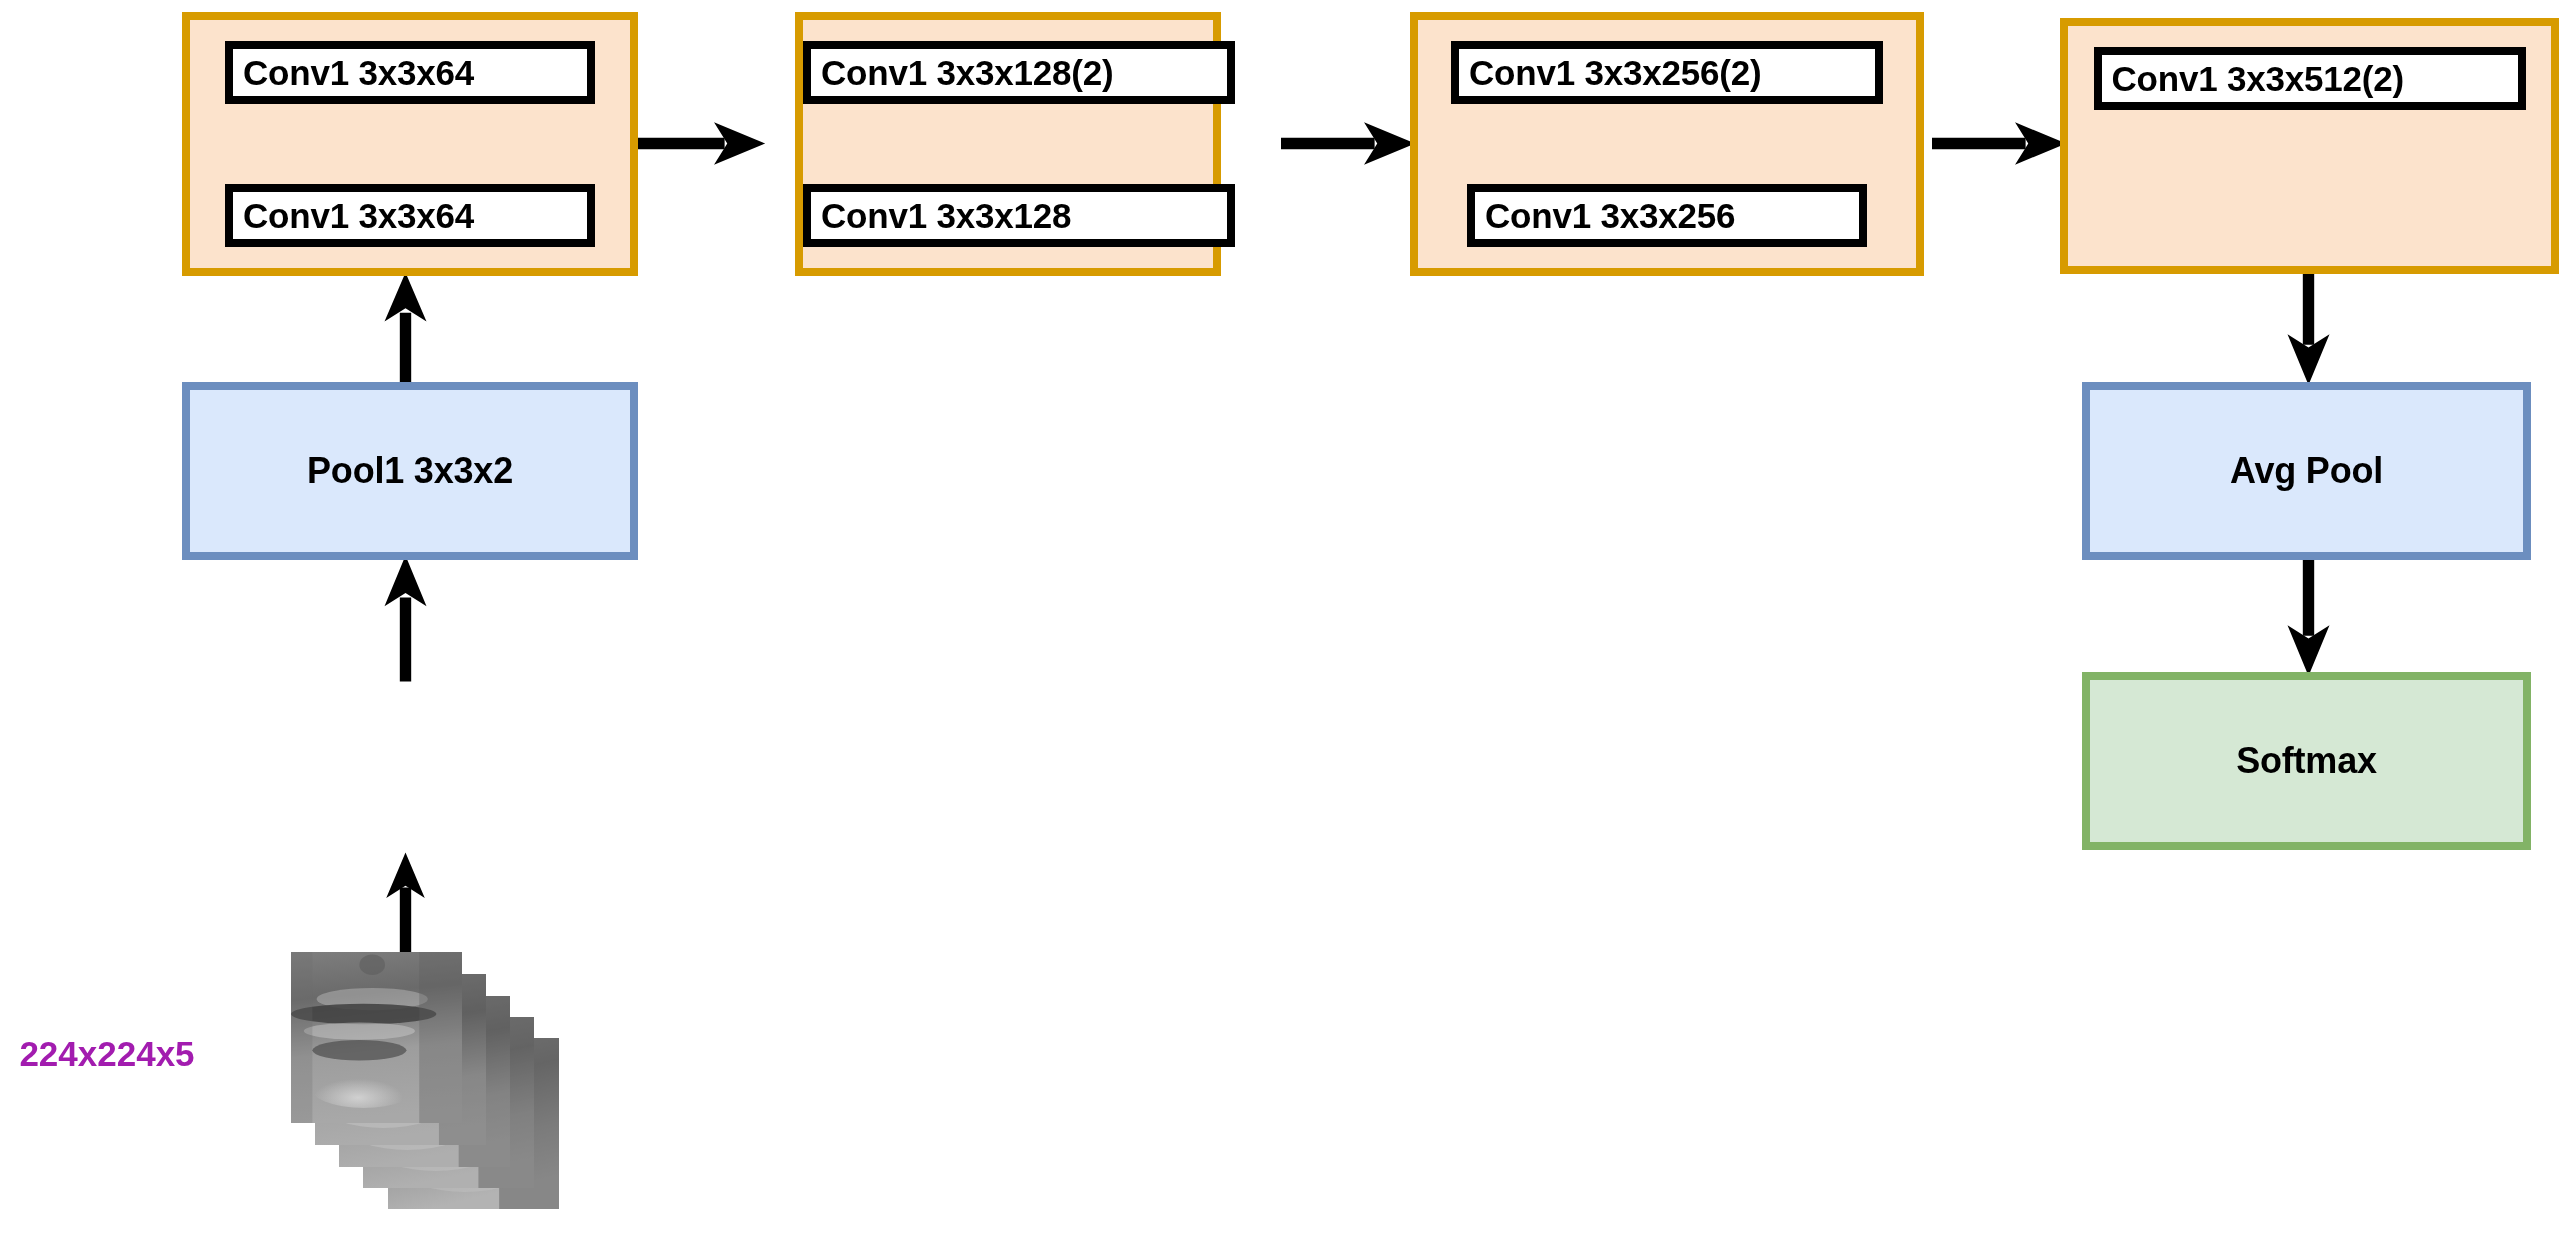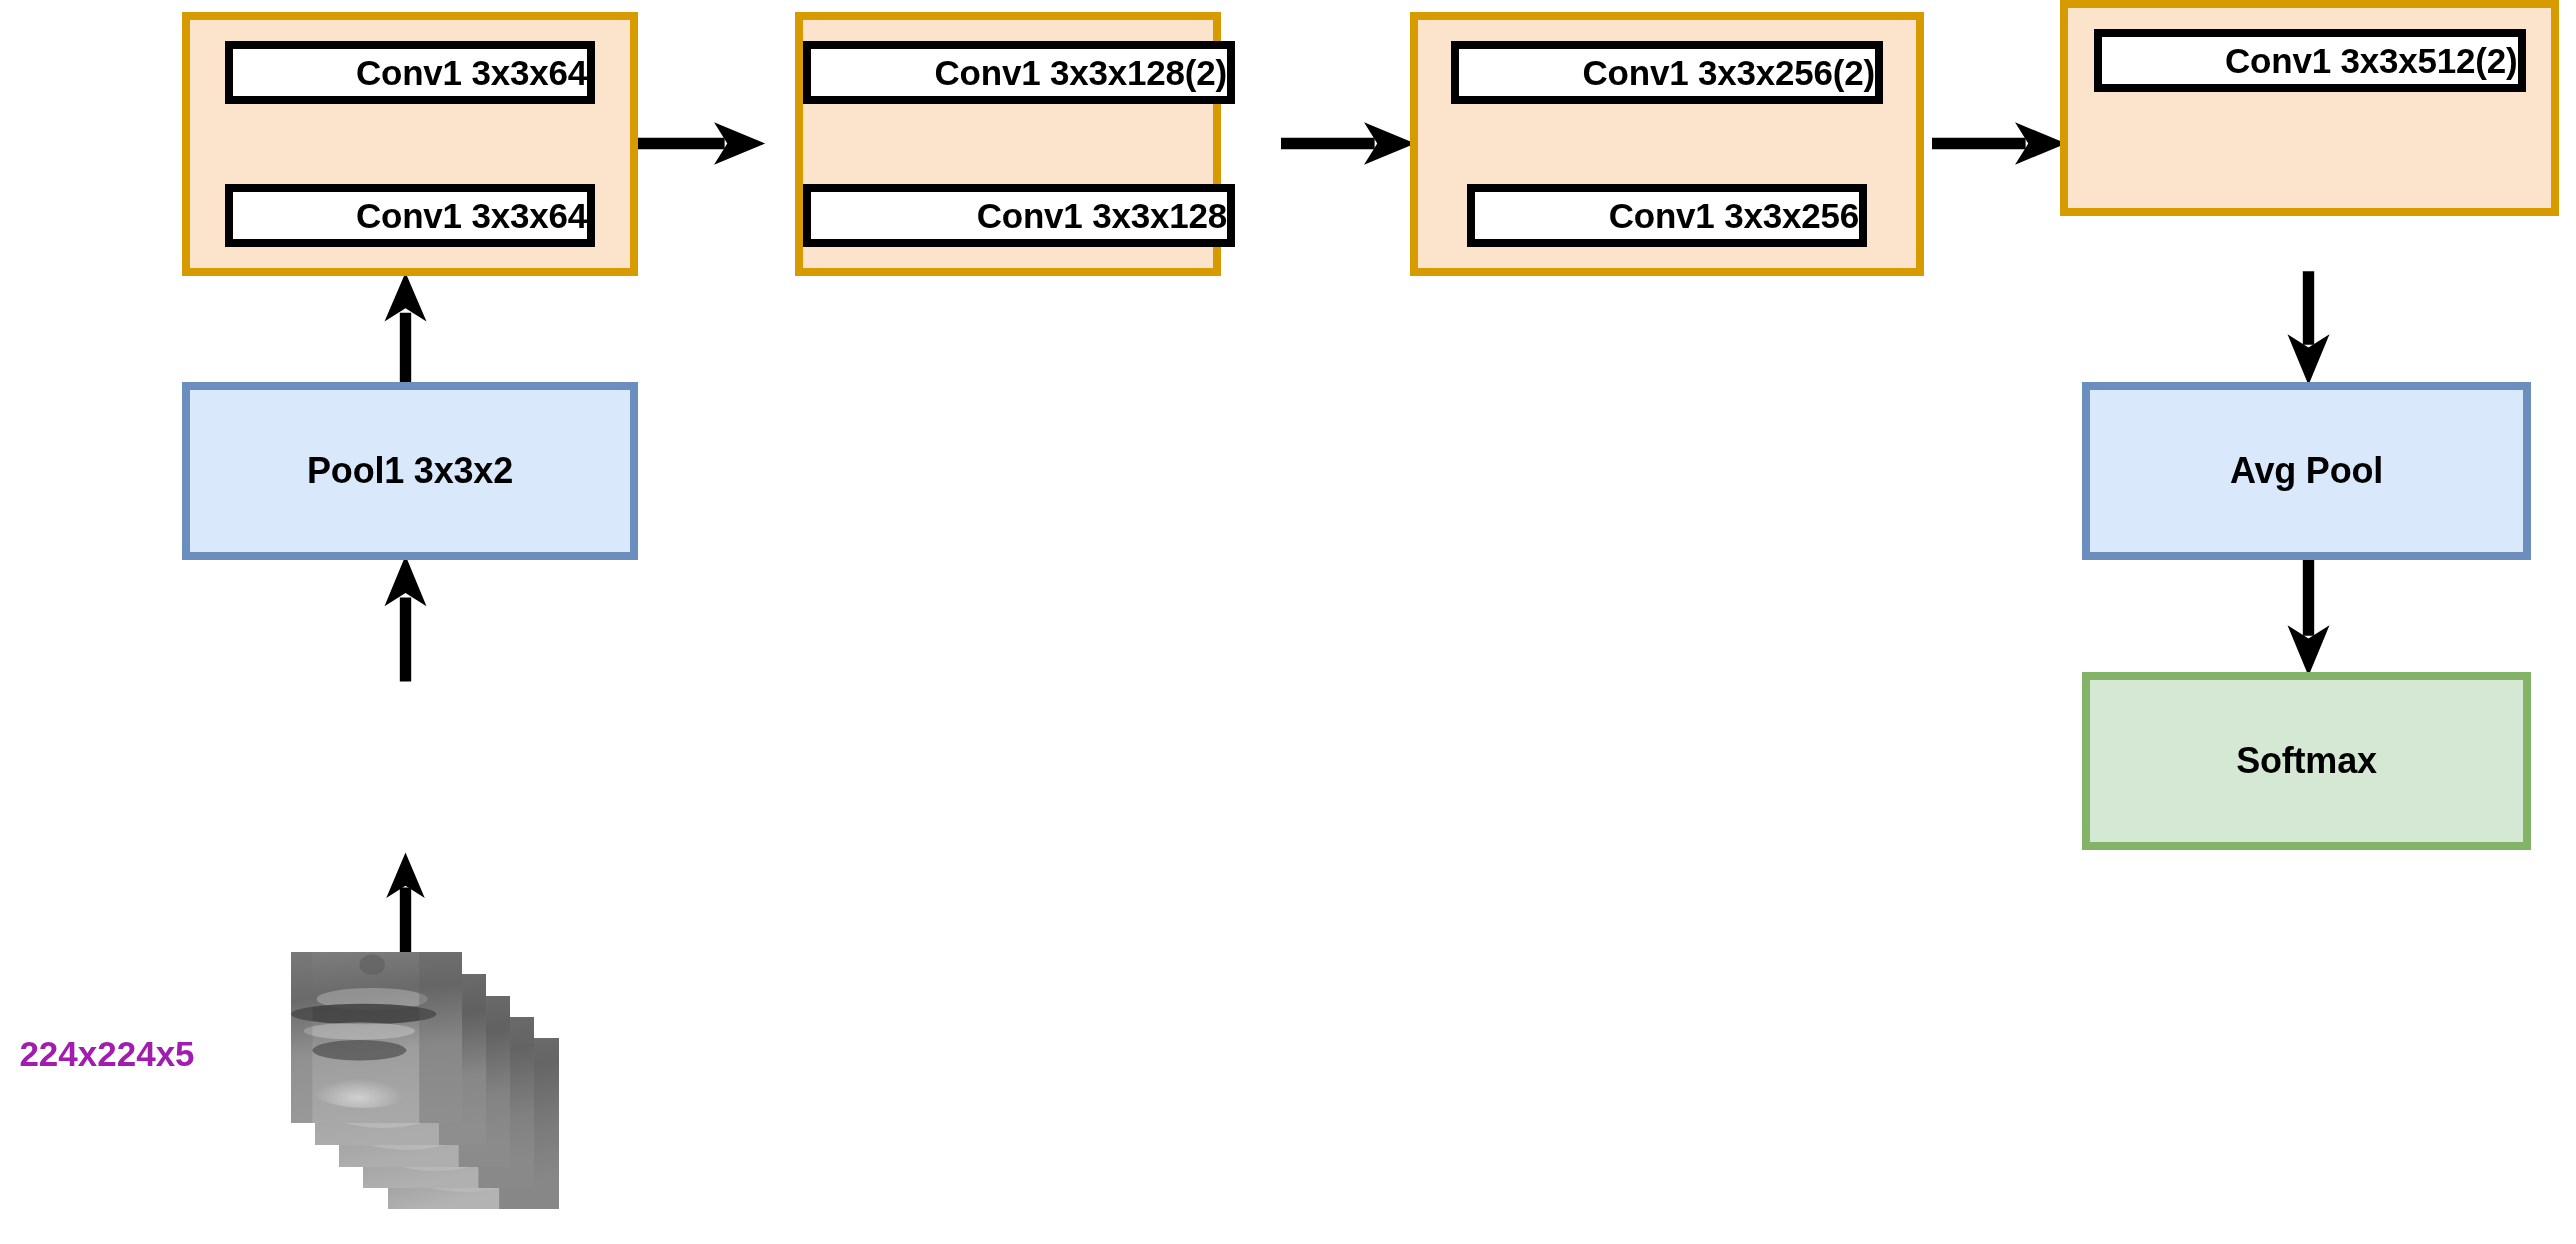--- a/index.html
+++ b/index.html
@@ -39,22 +39,23 @@
     justify-content: space-between;
     padding: 21px 0;
   }
   .conv-inner {
     box-sizing: border-box;
     background: #ffffff;
     border: 8px solid #000000;
     height: 63px;
     display: flex;
     align-items: center;
-    justify-content: flex-end;
+    justify-content: flex-start;
     margin: 0 auto;
+    padding-left: 10px;
   }
   .conv-inner .block-label {
     font-size: 35px;
   }
 
   
   .orange-block {
     background: #FCE3CC;
     border: 8px solid #D79B00;
   }
@@ -286,21 +287,21 @@
 
   <div class="block res-group" style="left:1410px; top:12.3px; width:514px; height:264px;">
     <div class="conv-inner" style="width:432px;">
       <span class="block-label">Conv1 3x3x256(2)</span>
     </div>
     <div class="conv-inner" style="width:400px;">
       <span class="block-label">Conv1 3x3x256</span>
     </div>
   </div>
 
-  <div class="block res-group" style="left:2060px; top:0; width:499px; height:216px;">
+  <div class="block res-group" style="left:2060px; top:18px; width:499px; height:256px;">
     <div class="conv-inner" style="width:432px;">
       <span class="block-label">Conv1 3x3x512(2)</span>
     </div>
   </div>
 
   <div class="block green-block" style="left:2082px; top:672px; width:449px; height:178px;">
     <span class="block-label">Softmax</span>
   </div>
 
   <div class="block blue-block" style="left:2082px; top:382px; width:449px; height:178px;">

